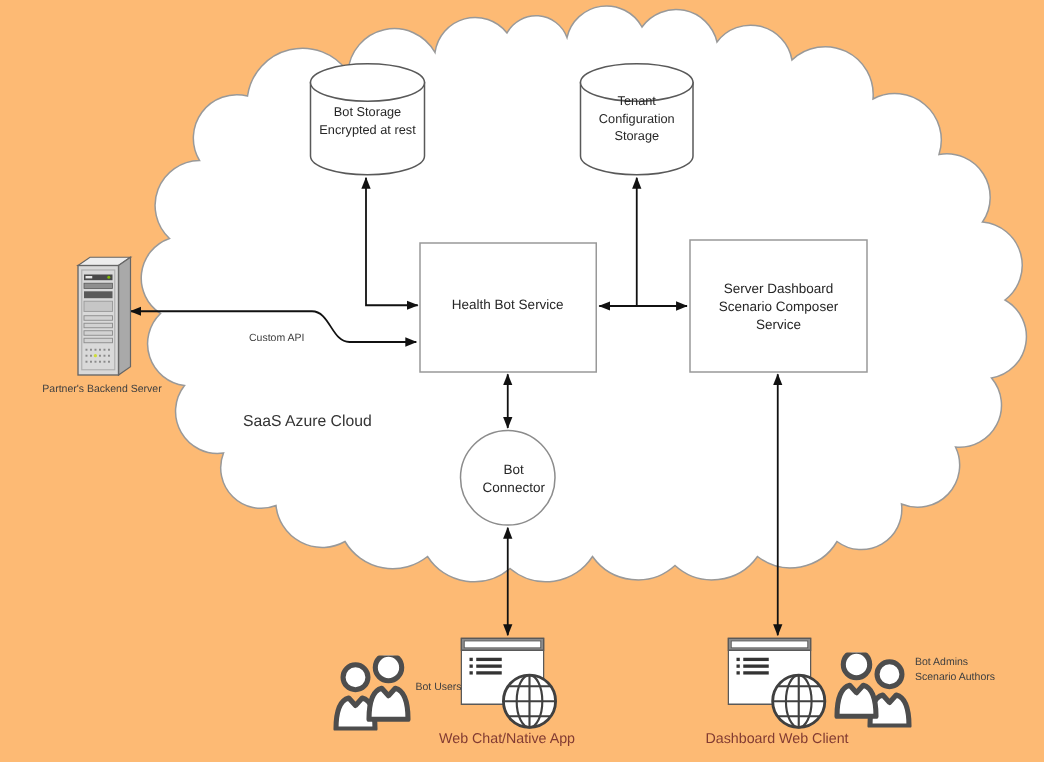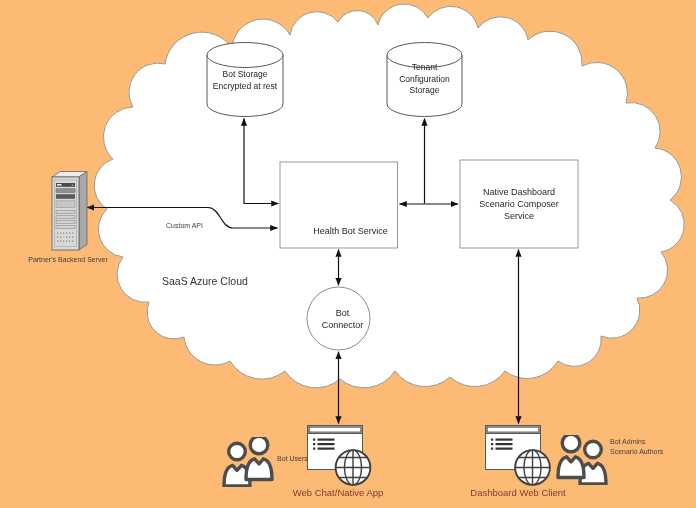--- a/index.html
+++ b/index.html
@@ -160,26 +160,26 @@
     <span>Bot Storage</span>
     <span>Encrypted at rest</span>
   </div>
 
   <div class="lbl node-txt ctr" style="left:385px;top:62px;width:79px;text-align:right;">
     <span>Tenant</span>
     <span>Configuration</span>
     <span>Storage</span>
   </div>
 
-  <div class="lbl box-txt ctr" style="left:292px;top:162px;width:117px;height:82px;margin-top:28px;">
+  <div class="lbl box-txt ctr" style="left:280px;top:162px;width:117px;height:82px;">
     <span>Health Bot Service</span>
   </div>
 
   <div class="lbl box-txt ctr" style="left:460px;top:160px;width:118px;height:88px;">
-    <span>Native Dashboard</span>
+    <span>Server Dashboard</span>
     <span>Scenario Composer</span>
     <span>Service</span>
   </div>
 
   <div class="lbl box-txt ctr" style="left:311px;top:287px;width:63px;height:63px;">
     <span>Bot</span>
     <span>Connector</span>
   </div>
 
   <div class="lbl" style="left:162px;top:275px;font-size:10.5px;color:#333;">SaaS Azure Cloud</div>

